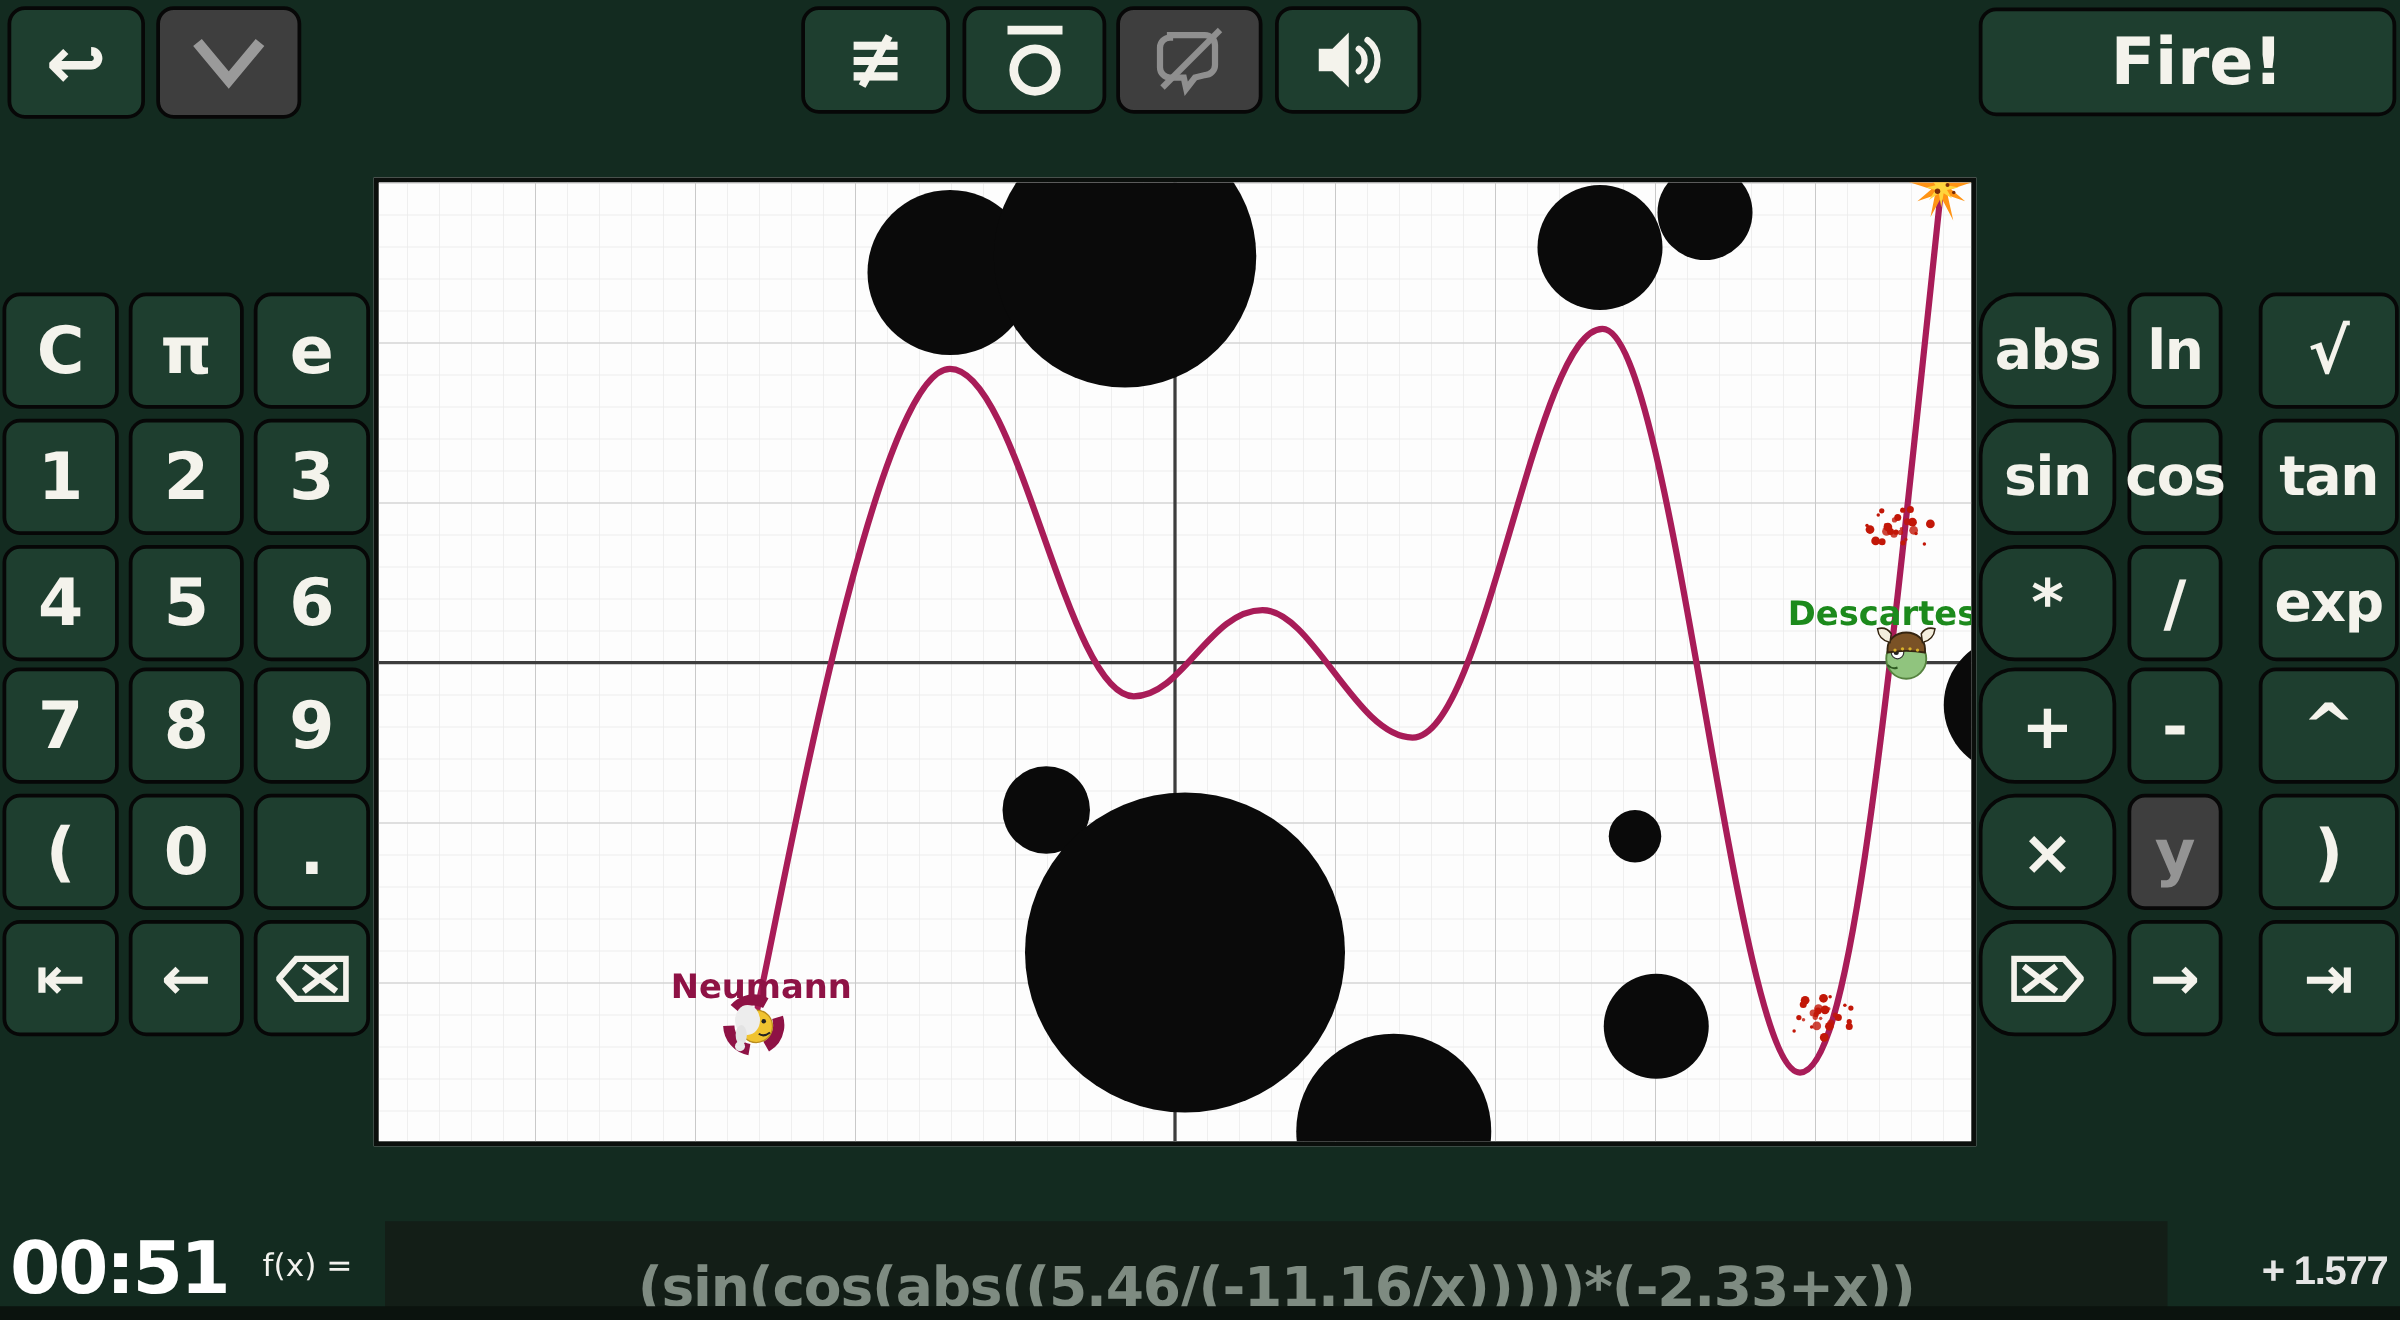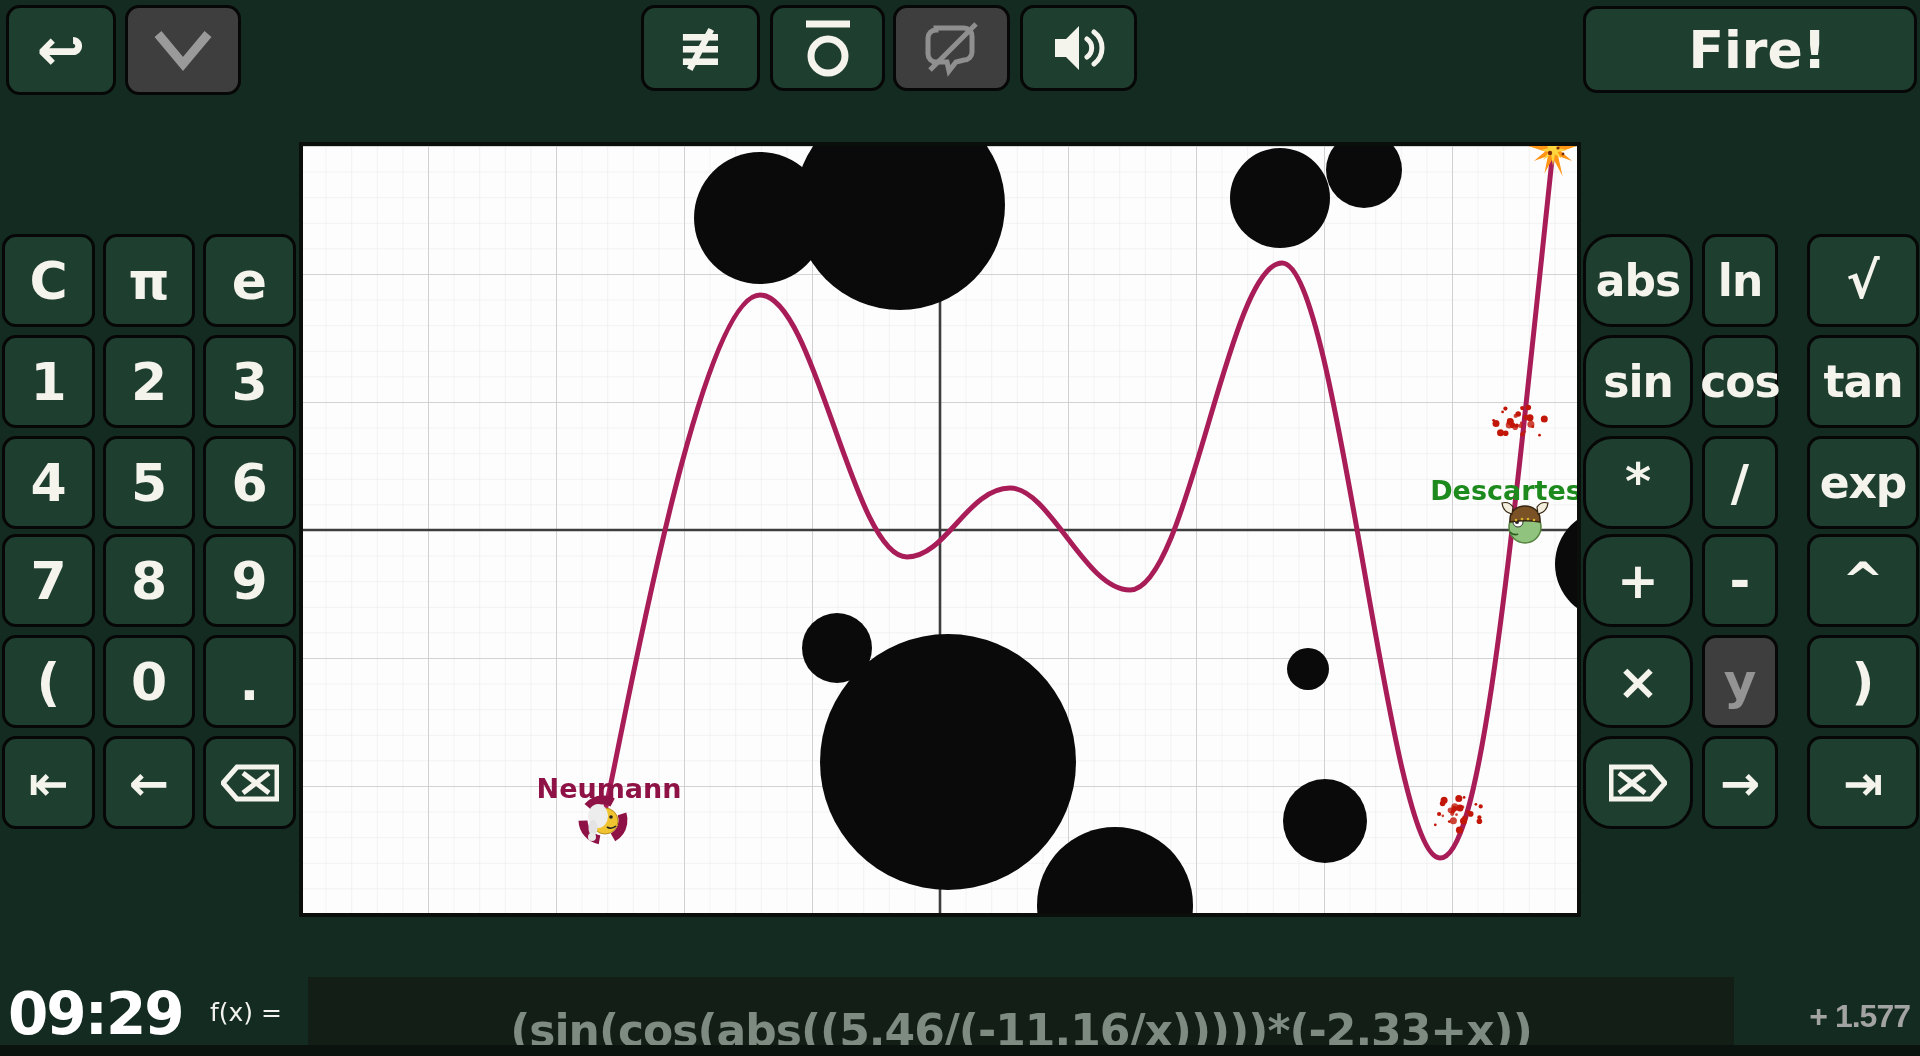--- a/index.html
+++ b/index.html
@@ -43,21 +43,21 @@
   #timer{position:absolute;left:8px;top:980px;width:170px;color:#ffffff;
     font-size:58px;font-weight:bold;letter-spacing:-2px;}
   #fx-label{position:absolute;left:210px;top:998px;color:#f2f2ee;font-size:25px;font-weight:normal;}
   #function-input{
     position:absolute;left:308px;top:977px;width:1426px;height:79px;
     background:#131e17;display:flex;align-items:flex-end;justify-content:center;
     color:#7e8b81;font-size:44px;font-weight:bold;letter-spacing:-1px;white-space:nowrap;
   }
   #offset-value{
     position:absolute;left:1740px;top:998px;width:170px;text-align:right;
-    color:#a3a3a3;font-size:32px;font-weight:bold;
+    color:#e5e5e5;font-size:32px;font-weight:bold;
     font-family:"Liberation Sans","DejaVu Sans",sans-serif;letter-spacing:-1px;
   }
   #bottom-edge{position:absolute;left:0;bottom:0;width:1920px;height:11px;background:#0b130e;}
 </style>
 </head>
 <body>
 
 <button class="btn" id="back-btn">
   <span>↩</span>
 </button>
@@ -274,19 +274,19 @@
     <g id="explosion" transform="translate(1250,4)">
       <polygon id="explosion-outer" fill="#ff9415" points="0.0,-22.0 2.7,-7.5 18.0,-21.4 6.9,-4.0 24.6,-4.3 7.9,1.4 19.1,11.0 5.1,6.1 9.6,26.3 0.0,8.0 -8.6,23.5 -5.1,6.1 -19.1,11.0 -7.9,1.4 -27.6,-4.9 -6.9,-4.0 -16.1,-19.2 -2.7,-7.5"></polygon>
       <polygon id="explosion-inner" fill="#ffd43c" points="0.0,-12.0 1.9,-4.6 11.3,-11.3 4.6,-1.9 14.0,0.0 4.6,1.9 8.5,8.5 1.9,4.6 0.0,16.0 -1.9,4.6 -9.9,9.9 -4.6,1.9 -12.0,0.0 -4.6,-1.9 -11.3,-11.3 -1.9,-4.6"></polygon>
       <circle cx="-3" cy="3" r="2.2" fill="#7a2c08"></circle>
       <circle cx="5" cy="-2" r="1.6" fill="#7a2c08"></circle>
       <circle cx="10" cy="4" r="1.4" fill="#7a2c08"></circle>
     </g>
   </svg>
 </div>
 
-<div id="timer">09:29</div>
+<div id="timer">00:51</div>
 <div id="fx-label">f(x) =</div>
 <div id="function-input">
   <span>(sin(cos(abs((5.46/(-11.16/x)))))*(-2.33+x))</span>
 </div>
 <div id="offset-value">+ 1.577</div>
 <div id="bottom-edge"></div>
 
 </body></html>

